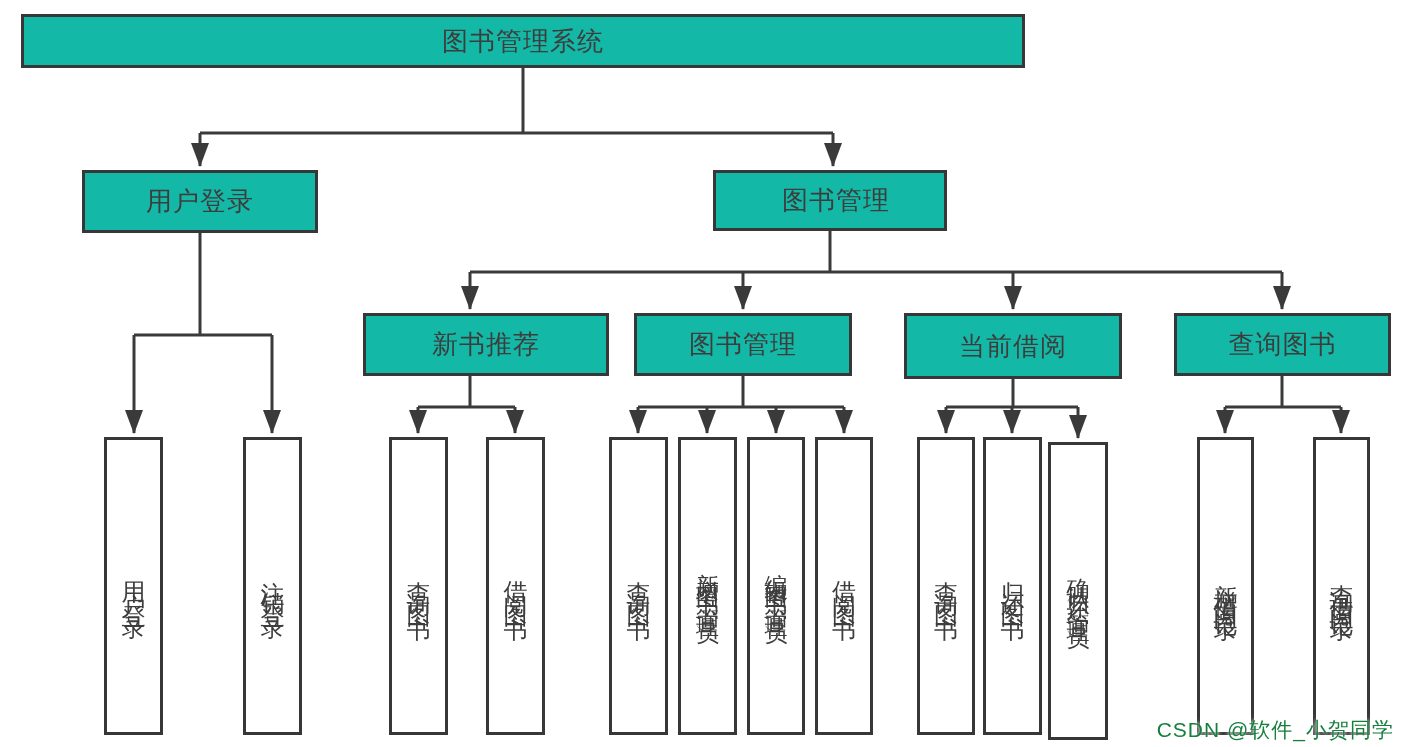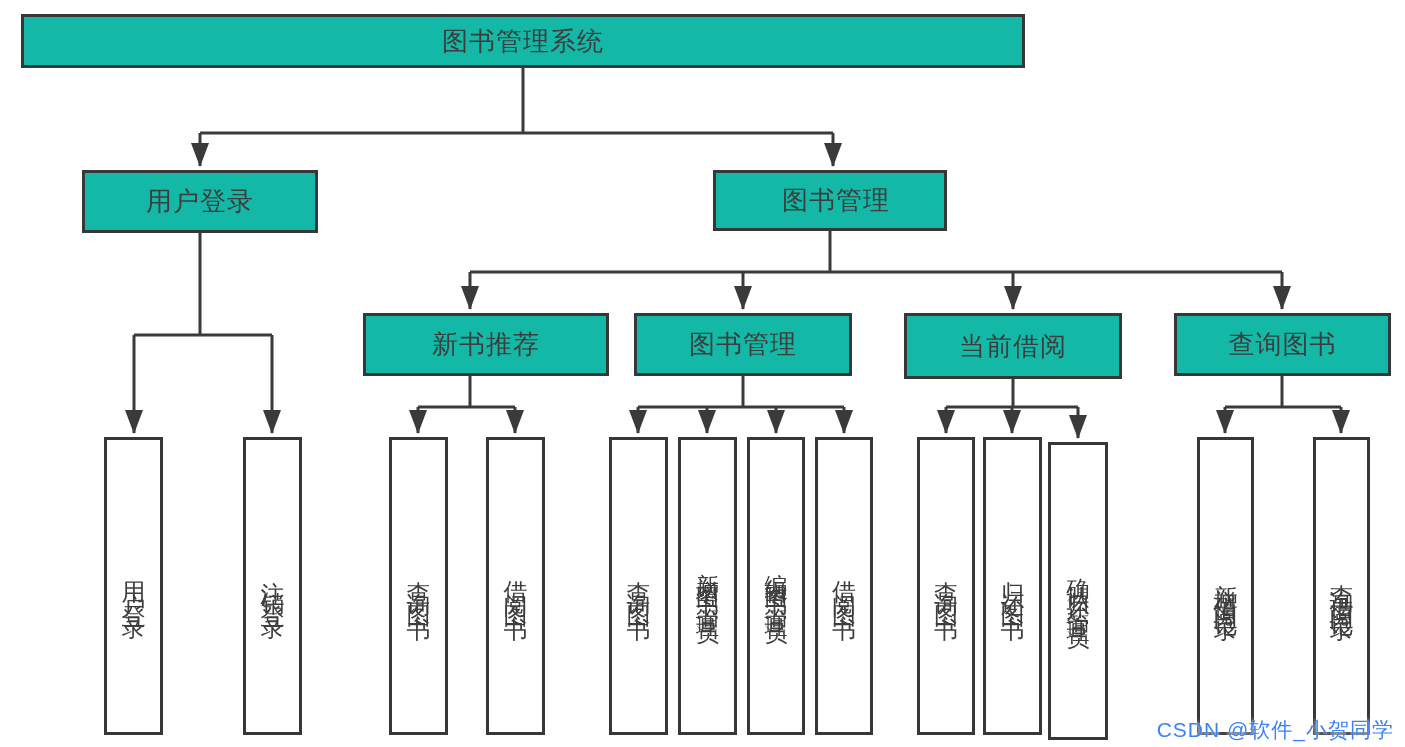--- a/index.html
+++ b/index.html
@@ -57,21 +57,21 @@
     line-height: 1;
     white-space: nowrap;
   }
   .v4 { letter-spacing: 12px; }
   .v6 { letter-spacing: 7px; }
   .v9 { font-size: 23px !important; letter-spacing: 7px; }
   #watermark {
     position: absolute;
     top: 716px;
     right: 11px;
-    color: #3b82f6;
+    color: #15803d;
     font-size: 21px;
     letter-spacing: 1px;
     z-index: 3;
     text-shadow: 0 0 3px rgba(255,255,255,0.95), 0 0 6px rgba(255,255,255,0.85);
     white-space: nowrap;
   }
 </style>
 </head>
 <body>
 

